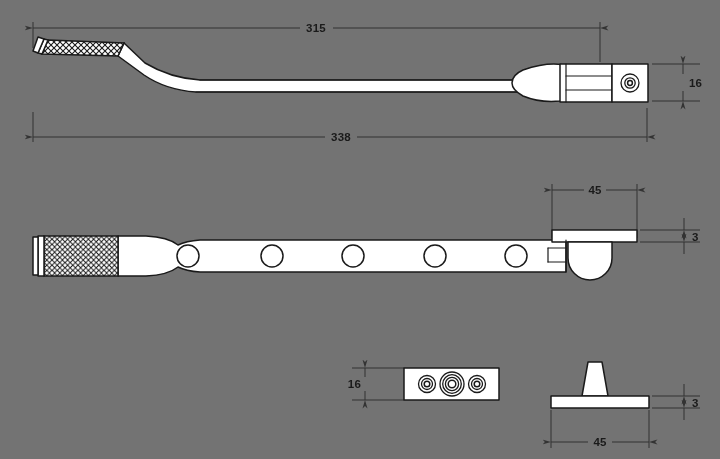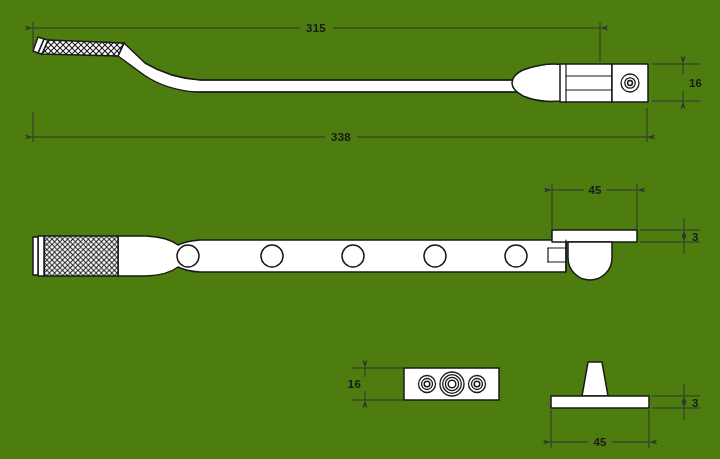--- a/index.html
+++ b/index.html
@@ -8,21 +8,21 @@
     padding: 0;
     background: #ffffff;
   }
   body {
     font-family: "Liberation Sans", sans-serif;
   }
   #drawing-root {
     position: relative;
     width: 720px;
     height: 459px;
-    background: #4d7c0f;
+    background: #737373;
     overflow: hidden;
   }
   svg#drawing-svg {
     display: block;
     width: 720px;
     height: 459px;
   }
   .dim-text {
     font-family: "Liberation Sans", sans-serif;
     font-size: 11.5px;

